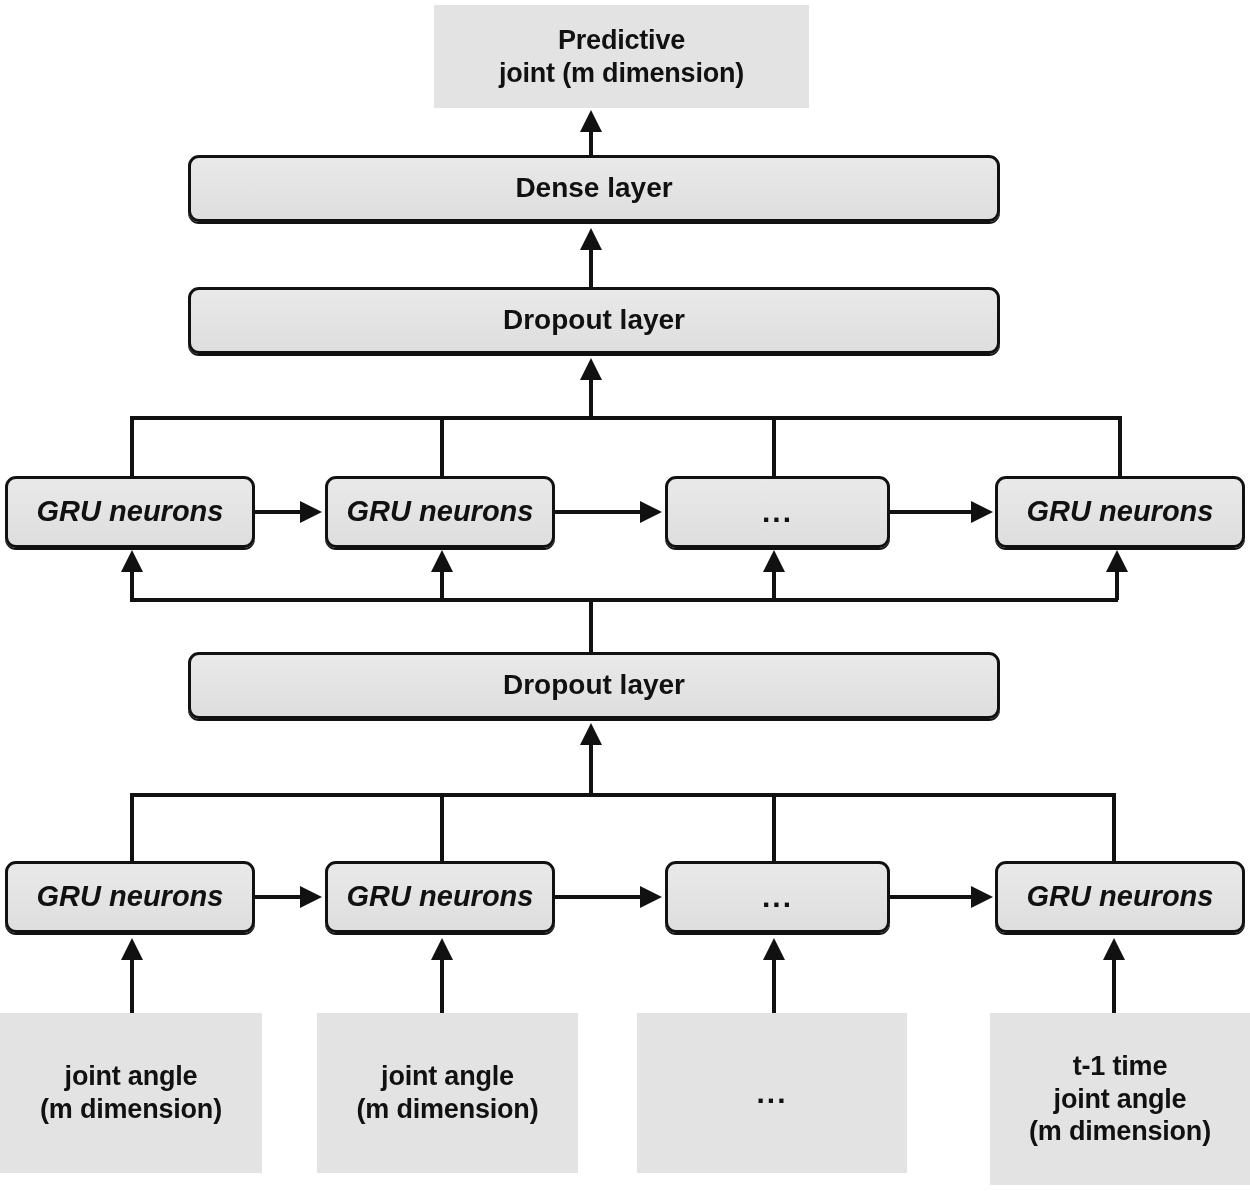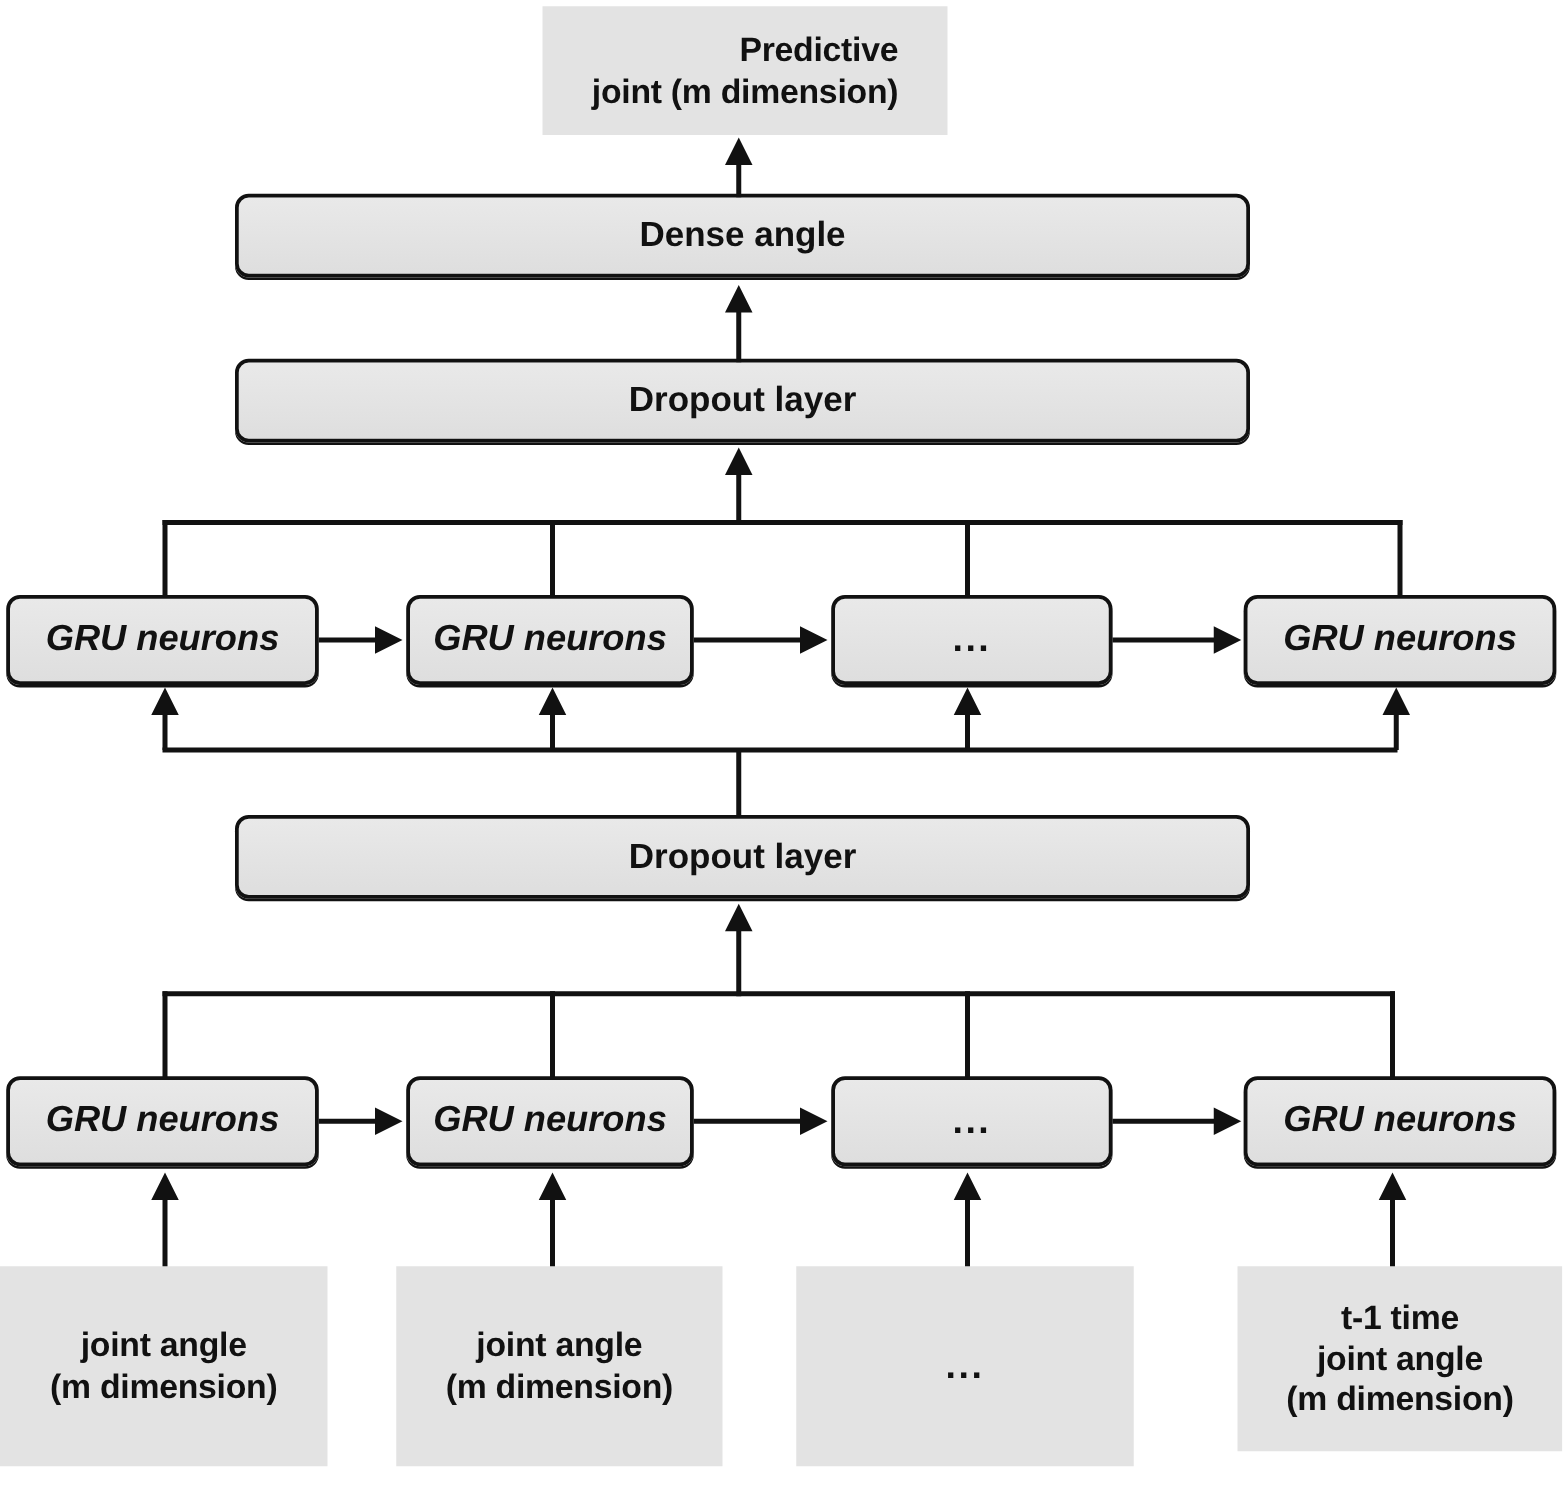--- a/index.html
+++ b/index.html
@@ -61,31 +61,31 @@
     border-bottom:11px solid transparent;
     border-left:22px solid #111;
     z-index:2;
   }
 </style>
 </head>
 <body>
 
 <div id="canvas">
 
-  <div class="node io" style="left:434px;top:5px;width:324px;height:103px;text-align:right;">
+  <div class="node io" style="left:434px;top:5px;width:375px;height:103px;">
     <div style="display:flex;flex-direction:column;">
       <span>Predictive</span>
       <span>joint (m dimension)</span>
     </div>
   </div>
 
   <div class="ln v" style="left:589px;top:130px;height:28px;"></div>
   <div class="arrow-up" style="left:580px;top:110px;"></div>
 
-  <div class="node block" style="left:188px;top:155px;width:812px;height:67px;">Dense angle</div>
+  <div class="node block" style="left:188px;top:155px;width:812px;height:67px;">Dense layer</div>
 
   <div class="ln v" style="left:589px;top:248px;height:42px;"></div>
   <div class="arrow-up" style="left:580px;top:228px;"></div>
 
   <div class="node block" style="left:188px;top:287px;width:812px;height:67px;">Dropout layer</div>
 
   <div class="ln v" style="left:589px;top:378px;height:42px;"></div>
   <div class="arrow-up" style="left:580px;top:358px;"></div>
 
   <div class="ln h" style="left:130px;top:416px;width:992px;"></div>
@@ -168,21 +168,21 @@
     <div style="display:flex;flex-direction:column;">
       <span>joint angle</span>
       <span>(m dimension)</span>
     </div>
   </div>
 
   <div class="node io ell" style="left:637px;top:1013px;width:270px;height:160px;">
     <span>...</span>
   </div>
 
-  <div class="node io" style="left:990px;top:1013px;width:260px;height:148px;">
+  <div class="node io" style="left:990px;top:1013px;width:260px;height:172px;">
     <div style="display:flex;flex-direction:column;">
       <span>t-1 time</span>
       <span>joint angle</span>
       <span>(m dimension)</span>
     </div>
   </div>
 
 </div>
 
 </body></html>

